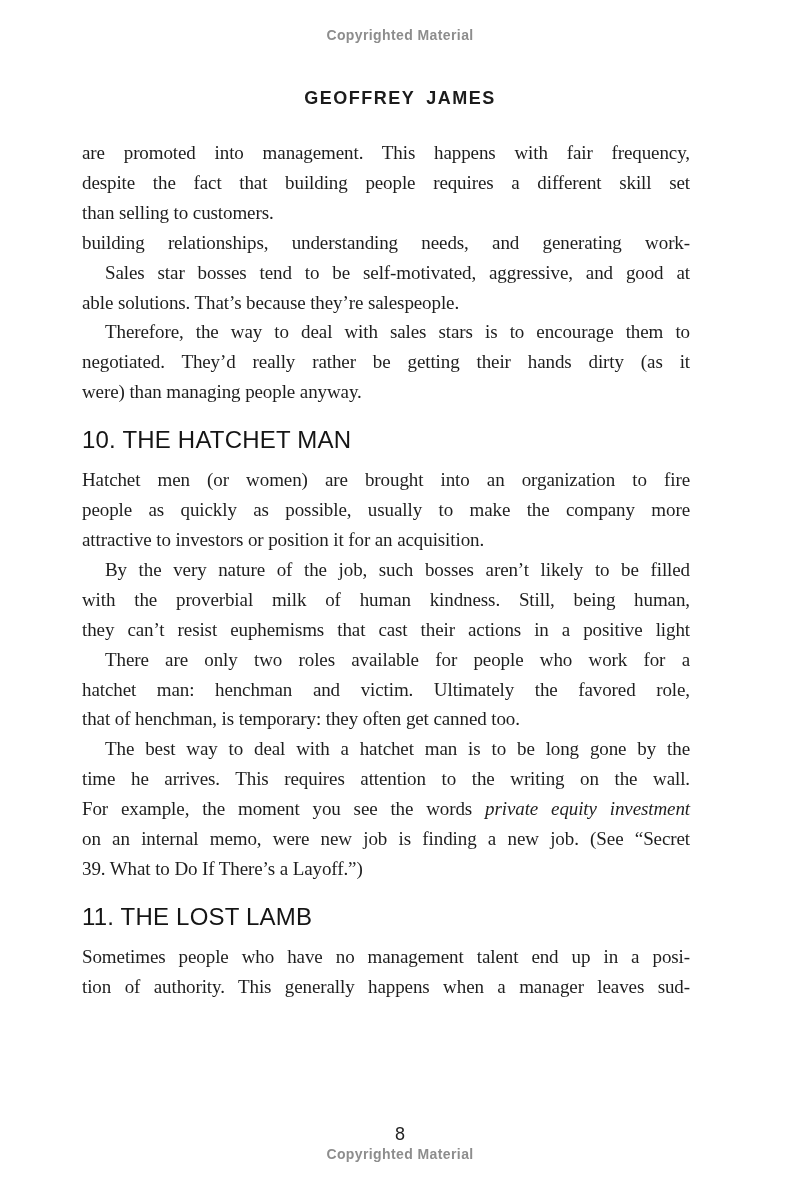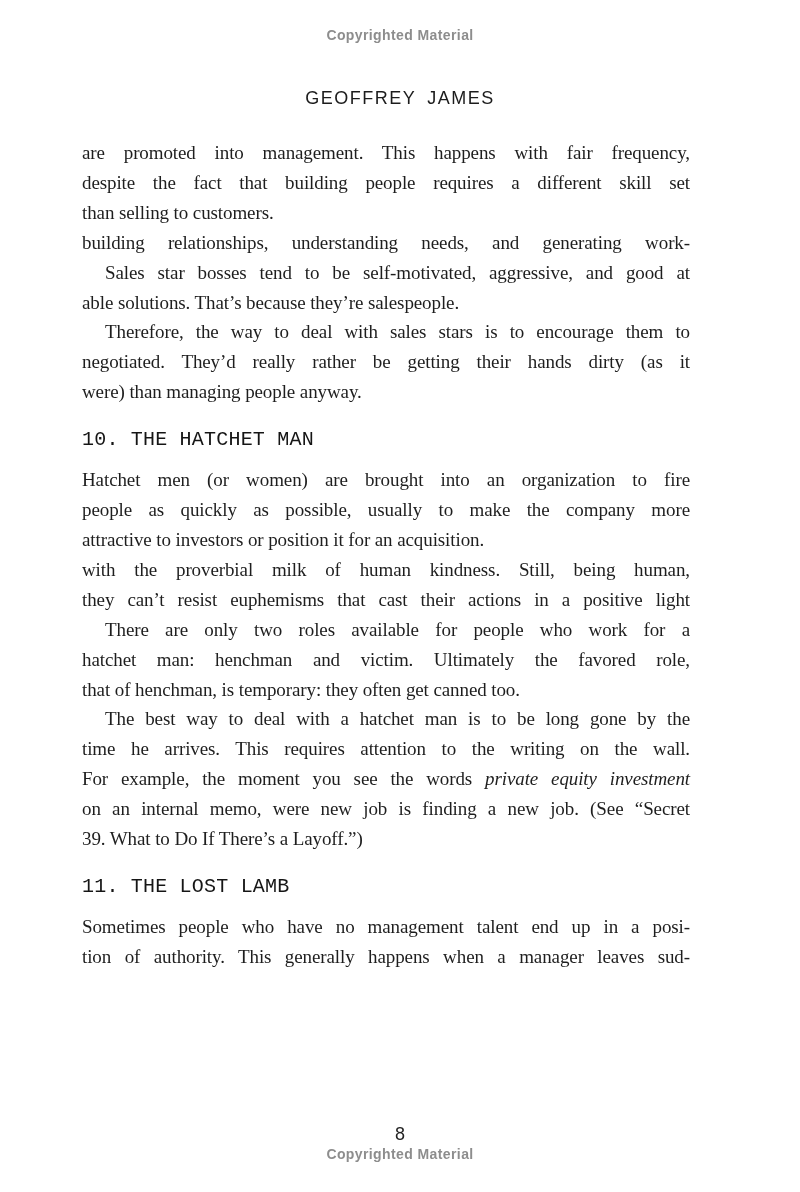--- a/index.html
+++ b/index.html
@@ -14,38 +14,38 @@
     position: absolute; top: 27px; left: 0; width: 100%;
     text-align: center;
     font-family: "Liberation Sans", sans-serif;
     font-weight: bold; font-size: 14px;
     color: #8d8d8d; letter-spacing: 0.4px;
   }
   .running-header {
     position: absolute; top: 88px; left: 0; width: 100%;
     text-align: center;
     font-family: "Liberation Sans", sans-serif;
-    font-size: 18px; font-weight: 400;
+    font-size: 18px; font-weight: 700;
     letter-spacing: 1.5px; word-spacing: 5px;
     color: #1c1c1c;
   }
   .page-body {
     position: absolute; top: 138px; left: 82px; width: 608px;
     color: #1e1e1e;
     font-size: 19px; line-height: 29.9px;
     letter-spacing: -0.1px;
   }
   .paragraph { margin: 0; }
   .line { text-align: justify; text-align-last: left; }
   .line.just { text-align-last: justify; }
   .line.indent { text-indent: 23px; }
   .it { font-style: italic; }
   .section-heading {
-    font-family: Liberation Mono, monospace;
-    font-size: 20px; line-height: 30px;
+    font-family: Liberation Sans, sans-serif;
+    font-size: 24px; line-height: 30px;
     color: #151515; letter-spacing: 0.2px;
     margin-top: 18px; margin-bottom: 10px;
   }
   .page-number {
     position: absolute; top: 1124px; left: 0; width: 100%;
     text-align: center;
     font-family: "Liberation Sans", sans-serif;
     font-size: 18px; color: #232323;
   }
   .bottom-copyright {
@@ -79,20 +79,21 @@
       <div class="line just"><span>negotiated. They’d really rather be getting their hands dirty (as it</span></div>
       <div class="line"><span>were) than managing people anyway.</span></div>
     </div>
     <div class="section-heading">10. THE HATCHET MAN</div>
     <div class="paragraph">
       <div class="line just"><span>Hatchet men (or women) are brought into an organization to fire</span></div>
       <div class="line just"><span>people as quickly as possible, usually to make the company more</span></div>
       <div class="line"><span>attractive to investors or position it for an acquisition.</span></div>
     </div>
     <div class="paragraph">
+      <div class="line just indent"><span>By the very nature of the job, such bosses aren’t likely to be filled</span></div>
       <div class="line just"><span>with the proverbial milk of human kindness. Still, being human,</span></div>
       <div class="line just"><span>they can’t resist euphemisms that cast their actions in a positive light</span></div>
     </div>
     <div class="paragraph">
       <div class="line just indent"><span>There are only two roles available for people who work for a</span></div>
       <div class="line just"><span>hatchet man: henchman and victim. Ultimately the favored role,</span></div>
       <div class="line"><span>that of henchman, is temporary: they often get canned too.</span></div>
     </div>
     <div class="paragraph">
       <div class="line just indent"><span>The best way to deal with a hatchet man is to be long gone by the</span></div>

